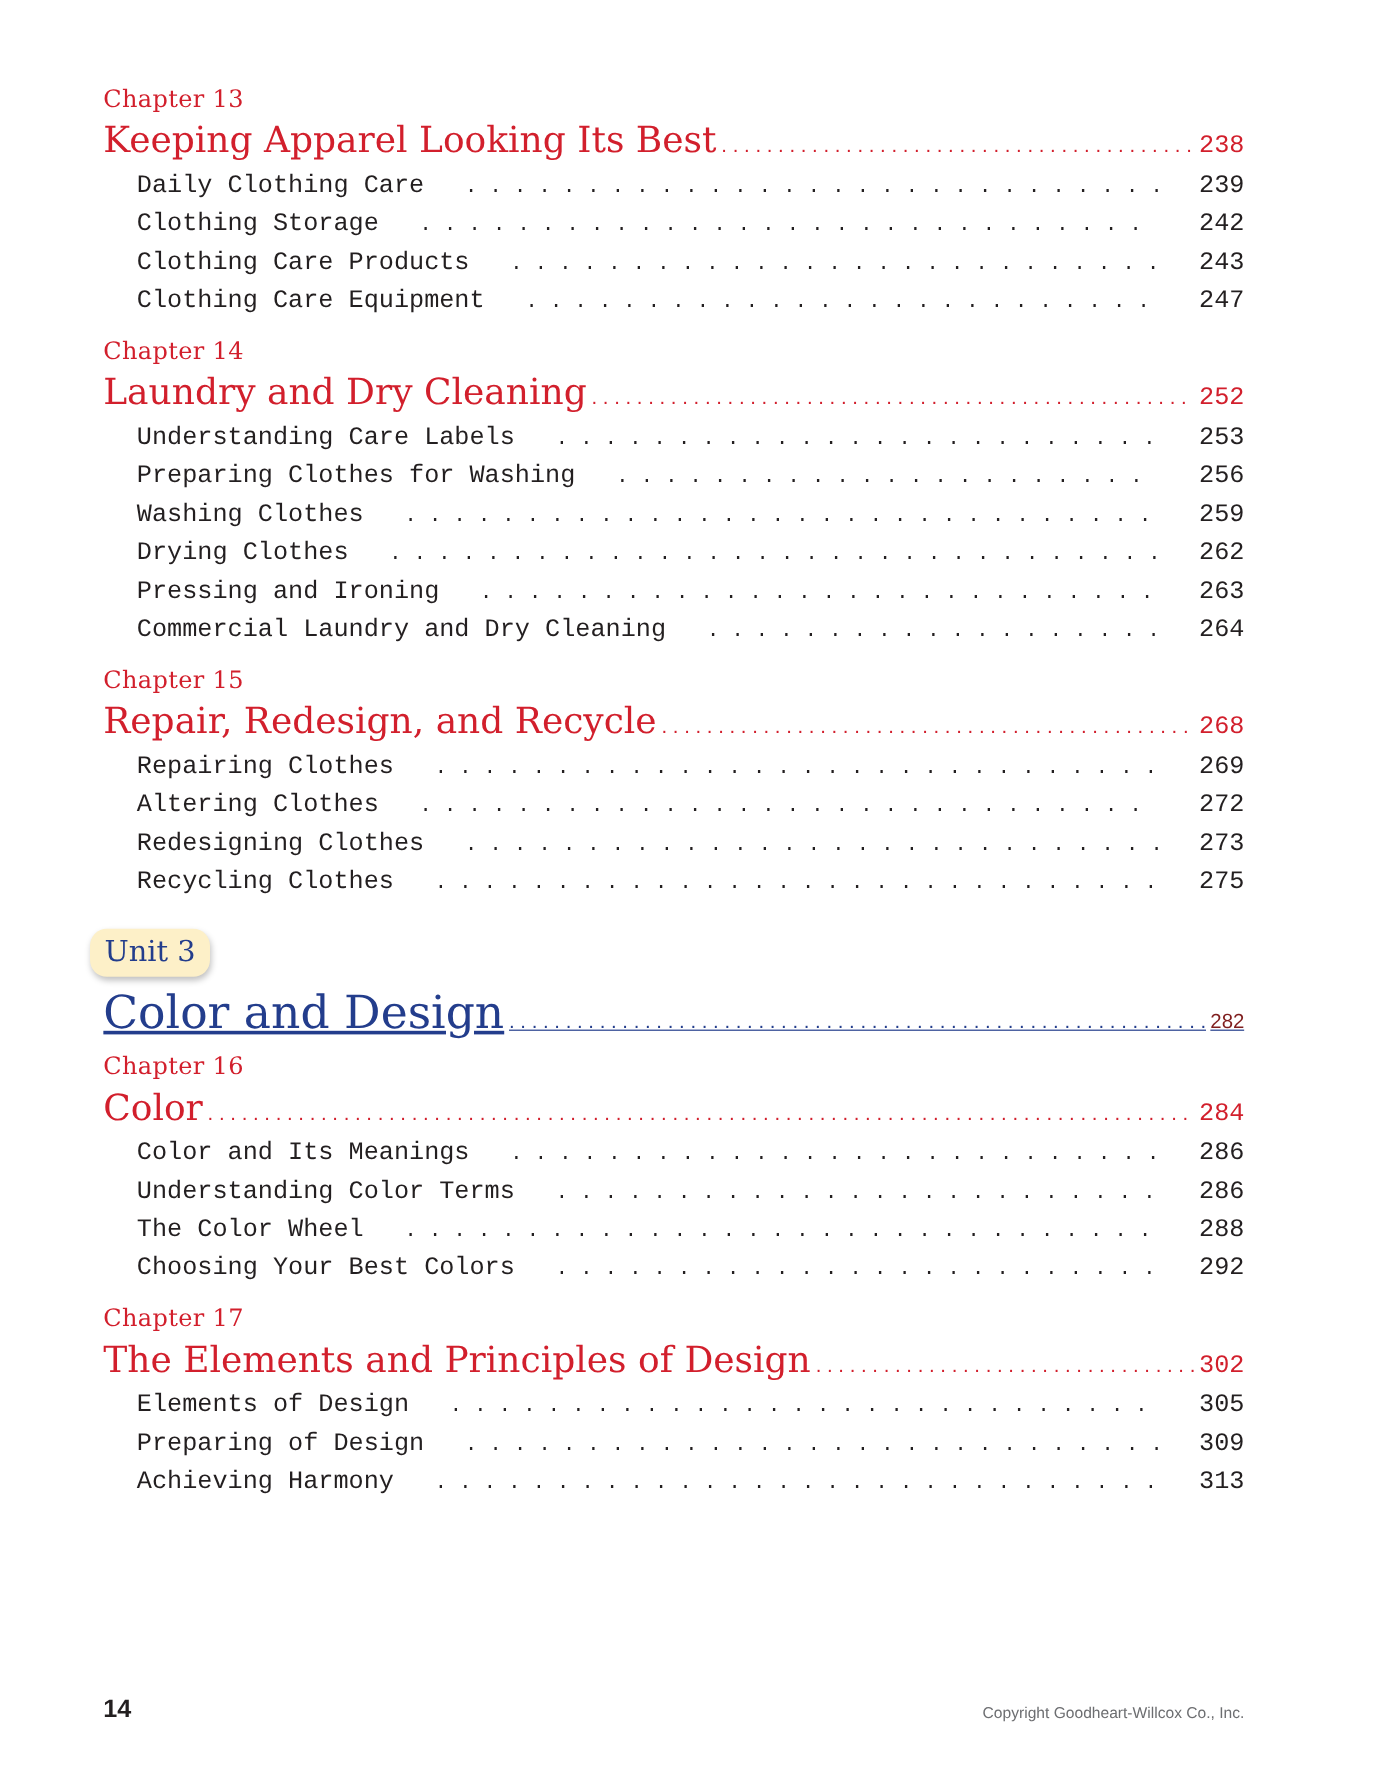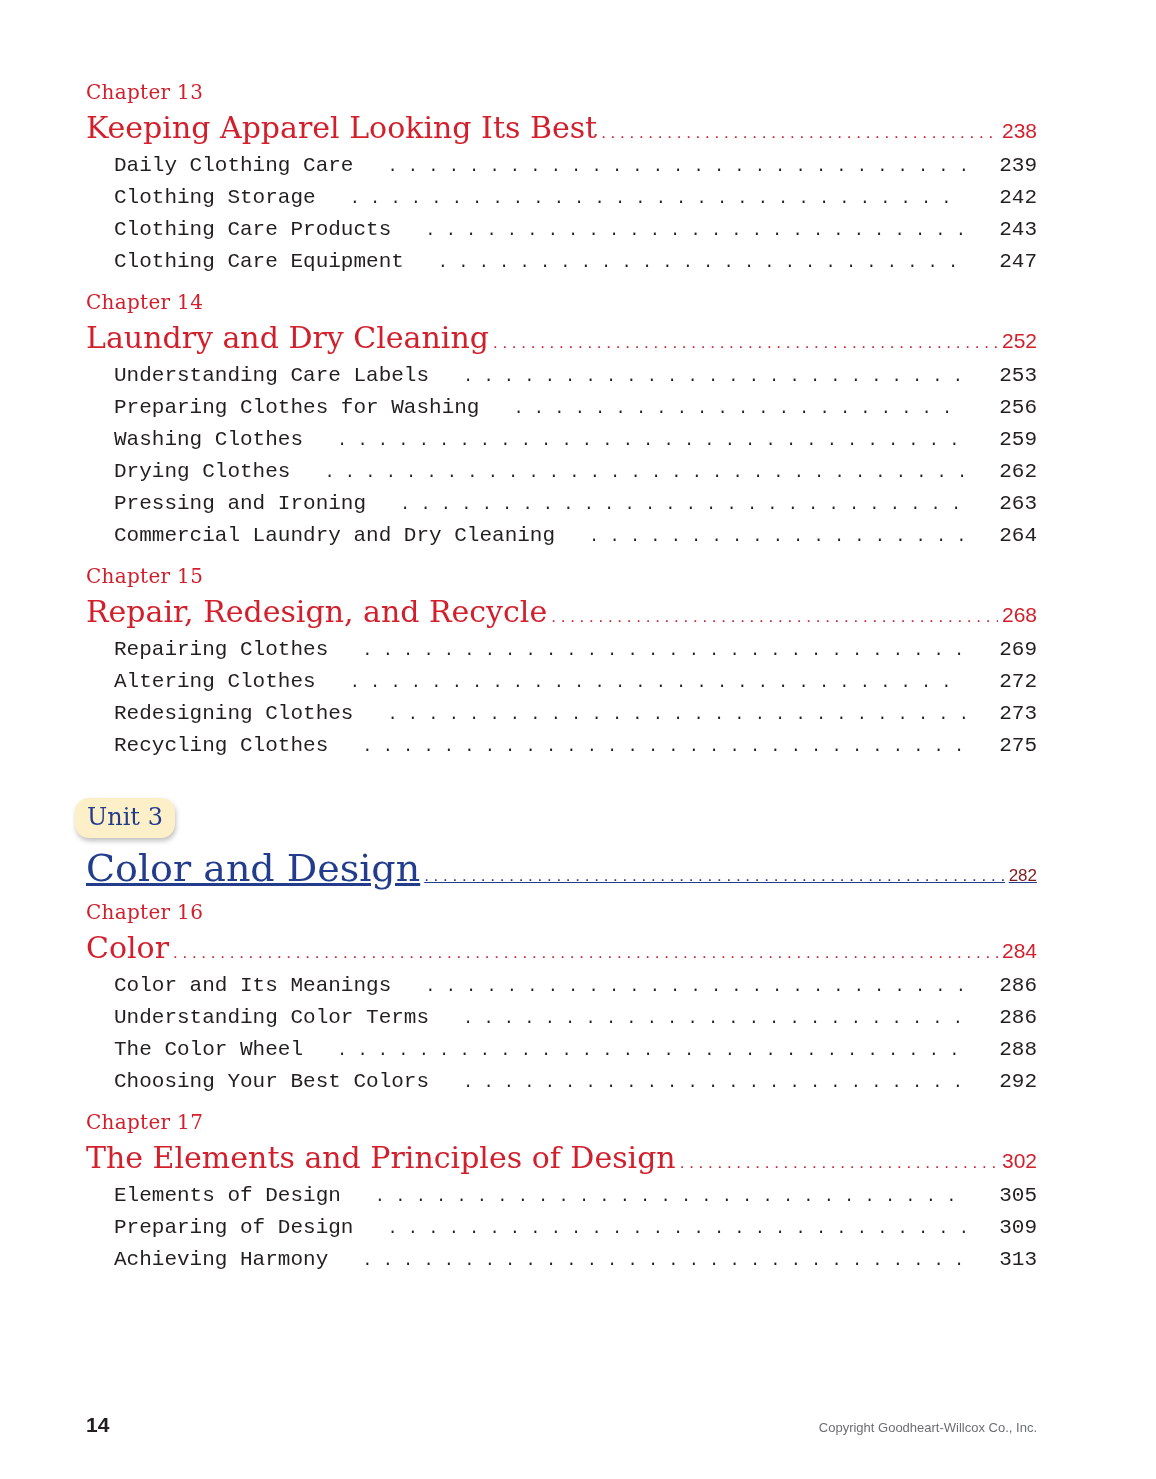--- a/index.html
+++ b/index.html
@@ -1,29 +1,29 @@
 <!DOCTYPE html>
 <html><head>
   <meta charset="utf-8">
   <style>
     html, body { margin: 0; padding: 0; background: #ffffff; }
     body { width: 1156px; height: 1479px; position: relative; overflow: hidden; }
-    .page { position: absolute; left: 86px; top: 78px; width: 951px; }
+    .page { position: absolute; left: 86px; top: 68px; width: 951px; }
     .chapter-label {
       font-family: "DejaVu Serif", serif; color: #d21f2c; font-size: 20px;
       line-height: 28px; height: 28px; letter-spacing: 0.3px;
     }
     .toc-row { display: flex; align-items: baseline; white-space: nowrap; overflow: hidden; }
     .toc-row .leader { flex: 1; overflow: hidden; white-space: nowrap; margin: 0 4px; }
     .toc-row .leader::after {
       content: ". . . . . . . . . . . . . . . . . . . . . . . . . . . . . . . . . . . . . . . . . . . . . . . . . . . . . . . . . . . . . . . . . . . . . . . . . . . . . . . . . . . . . . . . . . . . . . . . . . . . . . . . . . . . . . . . . . . . . .";
     }
     .chapter-title { font-family: "DejaVu Serif", serif; color: #d21f2c; font-size: 30px; height: 44px; line-height: 44px; }
     .chapter-title .leader { font-family: "Liberation Sans", sans-serif; font-size: 17px; color: #d21f2c; }
-    .chapter-title .page-num { font-family: Liberation Sans, sans-serif; font-size: 21px; color: #d21f2c; }
+    .chapter-title .page-num { font-family: Liberation Mono, monospace; font-size: 21px; color: #d21f2c; }
     .section-row { font-family: Liberation Mono, monospace; font-size: 21px; color: #231f20; height: 32px; line-height: 32px; padding-left: 28px; gap: 30px; }
     .section-row .leader { color: #231f20; font-size: 17px; }
     .section-row .page-num { font-size: 21px; }
     .chapter-block { margin-bottom: 10px; }
     .unit-badge {
       display: inline-block; background: #fdf0c8; border-radius: 14px;
       box-shadow: 1px 3px 5px rgba(0,0,0,0.25);
       font-family: "DejaVu Serif", serif; color: #233d8c; font-size: 24px;
       padding: 4px 12px 6px 12px; margin-left: -11px; line-height: 30px;
     }
@@ -128,21 +128,21 @@
         <span class="leader"></span>
         <span class="page-num">273</span>
       </div>
     <div class="toc-row section-row">
         <span>Recycling Clothes</span>
         <span class="leader"></span>
         <span class="page-num">275</span>
       </div>
   </div>
 
-  <div style="margin-top:36px;">
+  <div style="margin-top:22px;">
     <div class="unit-badge">Unit 3</div>
     <div class="toc-row unit-title">
       <span>Color and Design</span>
       <span class="leader"></span>
       <span class="page-num">282</span>
     </div>
   </div>
 
   <div class="chapter-block" style="margin-top:4px;">
     <div class="chapter-label">Chapter 16</div>

